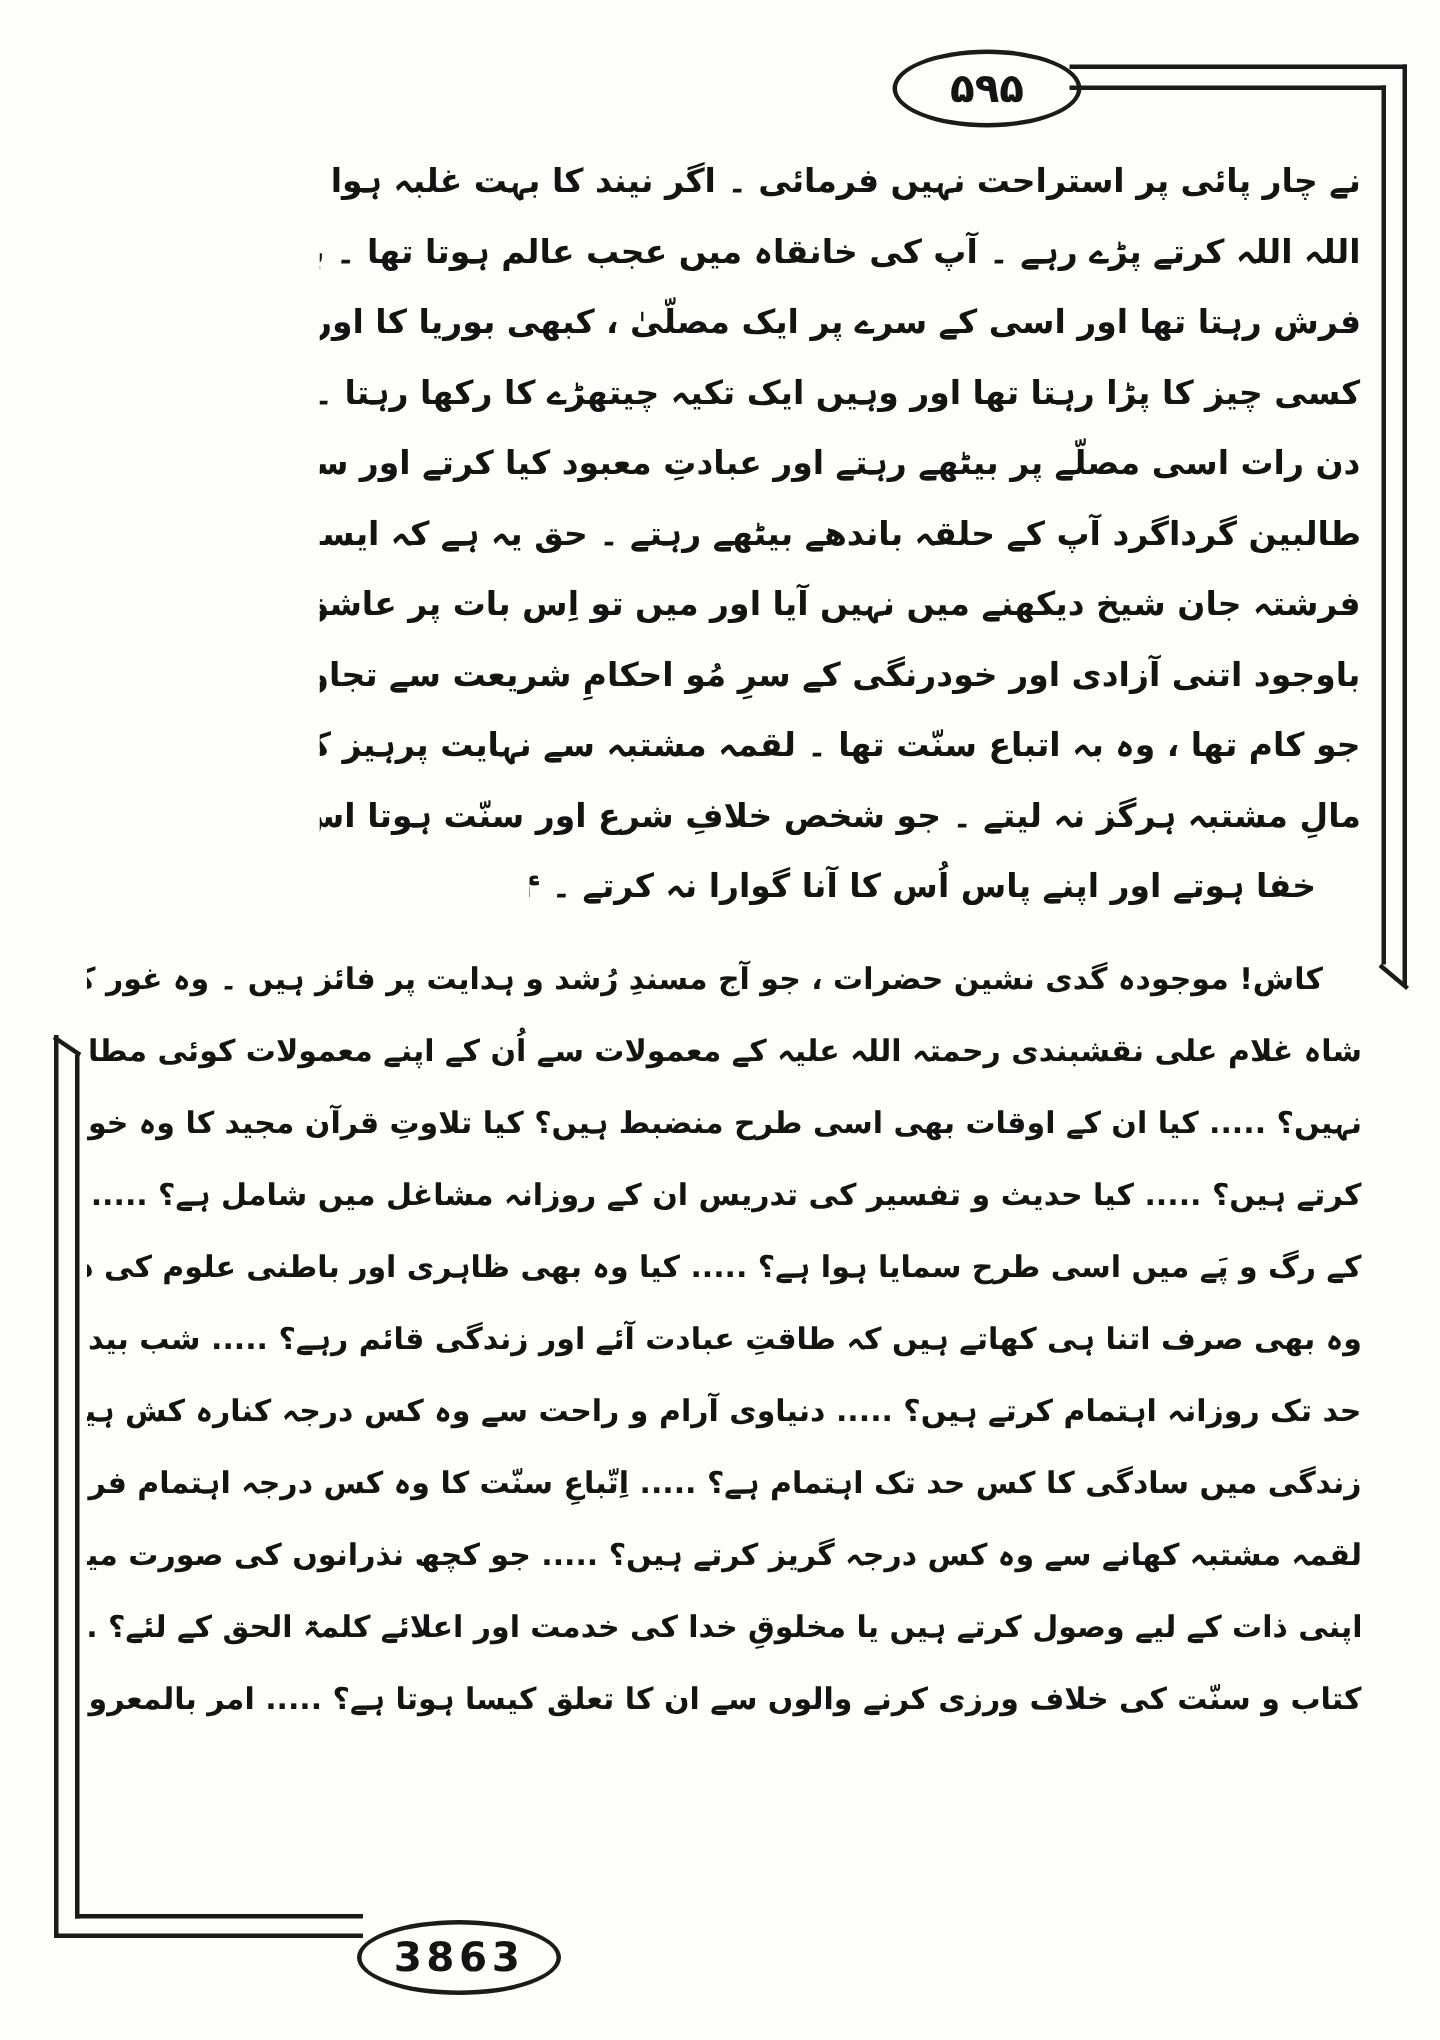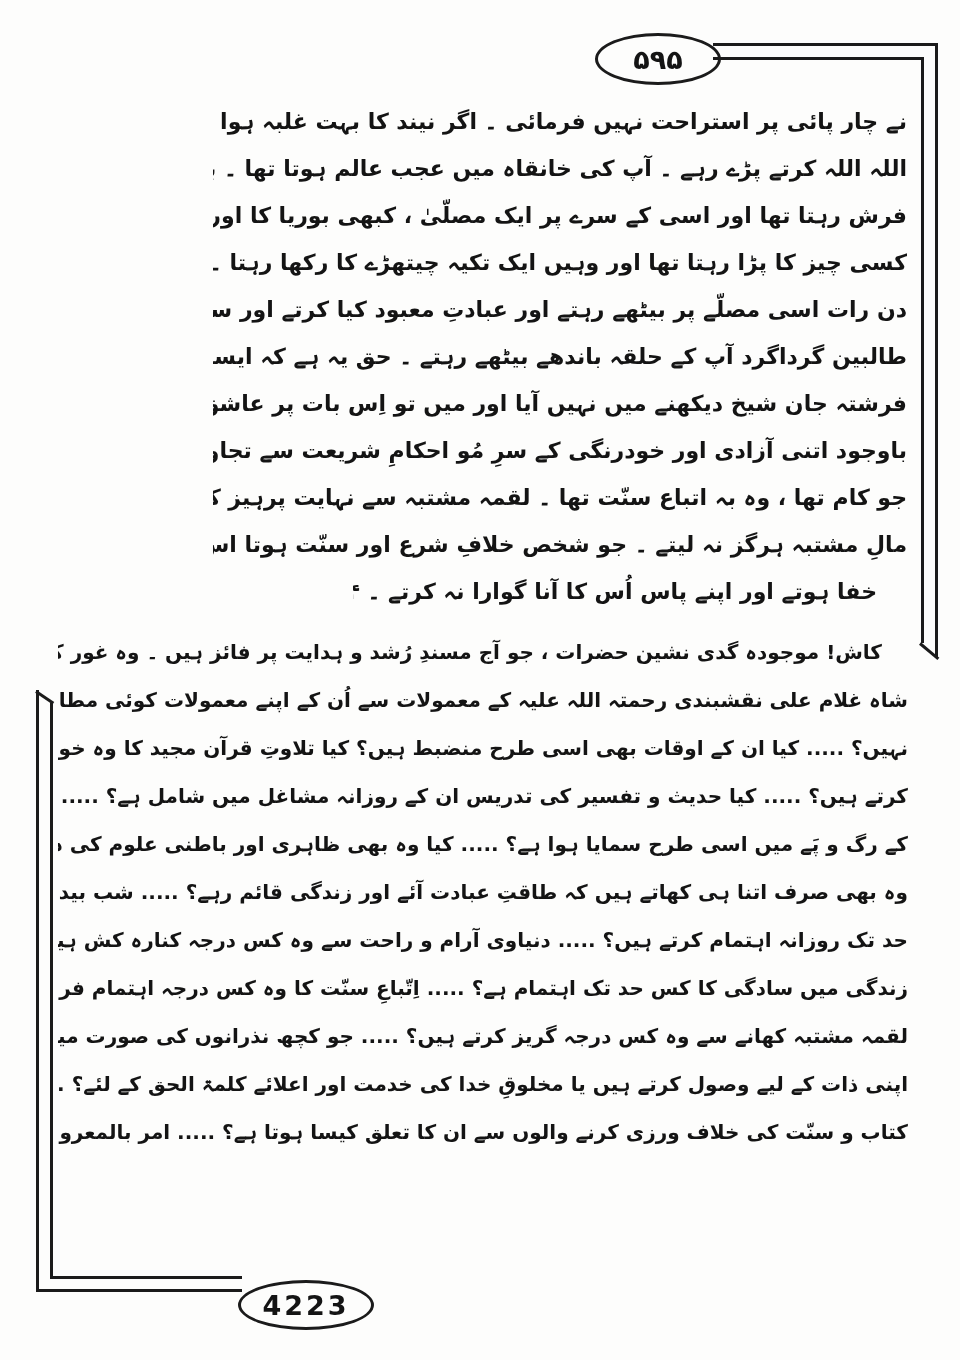--- a/index.html
+++ b/index.html
@@ -122,21 +122,21 @@
   <div class="rule" style="left:935px; top:43px;  width:3px;  height:614px;"></div>
   <div class="rule" style="left:921px; top:57px;  width:3px;  height:586px;"></div>
   <div class="diag" style="left:920px; top:642px; width:24px; transform:rotate(40deg);"></div>
 
   <div class="rule" style="left:36px;  top:690px;  width:3px;  height:602px;"></div>
   <div class="rule" style="left:50px;  top:703px;  width:3px;  height:576px;"></div>
   <div class="diag" style="left:36px;  top:690px;  width:21px; transform:rotate(34deg);"></div>
   <div class="rule" style="left:36px;  top:1289px; width:206px; height:3px;"></div>
   <div class="rule" style="left:50px;  top:1276px; width:192px; height:3px;"></div>
 
-  <div class="oval oval-bottom">4223</div>
+  <div class="oval oval-bottom">3863</div>
 
   <div class="para para1" id="para1">
       <div class="line">نے چار پائی پر استراحت نہیں فرمائی ۔ اگر نیند کا بہت غلبہ ہوا ۔ یونہی</div>
       <div class="line">اللہ اللہ کرتے پڑے رہے ۔ آپ کی خانقاہ میں عجب عالم ہوتا تھا ۔ بوریے کا</div>
       <div class="line">فرش رہتا تھا اور اسی کے سرے پر ایک مصلّیٰ ، کبھی بوریا کا اور کبھی اور</div>
       <div class="line">کسی چیز کا پڑا رہتا تھا اور وہیں ایک تکیہ چیتھڑے کا رکھا رہتا ۔ آپ</div>
       <div class="line">دن رات اسی مصلّے پر بیٹھے رہتے اور عبادتِ معبود کیا کرتے اور سب</div>
       <div class="line">طالبین گرداگرد آپ کے حلقہ باندھے بیٹھے رہتے ۔ حق یہ ہے کہ ایسا</div>
       <div class="line">فرشتہ جان شیخ دیکھنے میں نہیں آیا اور میں تو اِس بات پر عاشق ہوں کہ</div>
       <div class="line">باوجود اتنی آزادی اور خودرنگی کے سرِ مُو احکامِ شریعت سے تجاوز نہ تھا اور</div>

